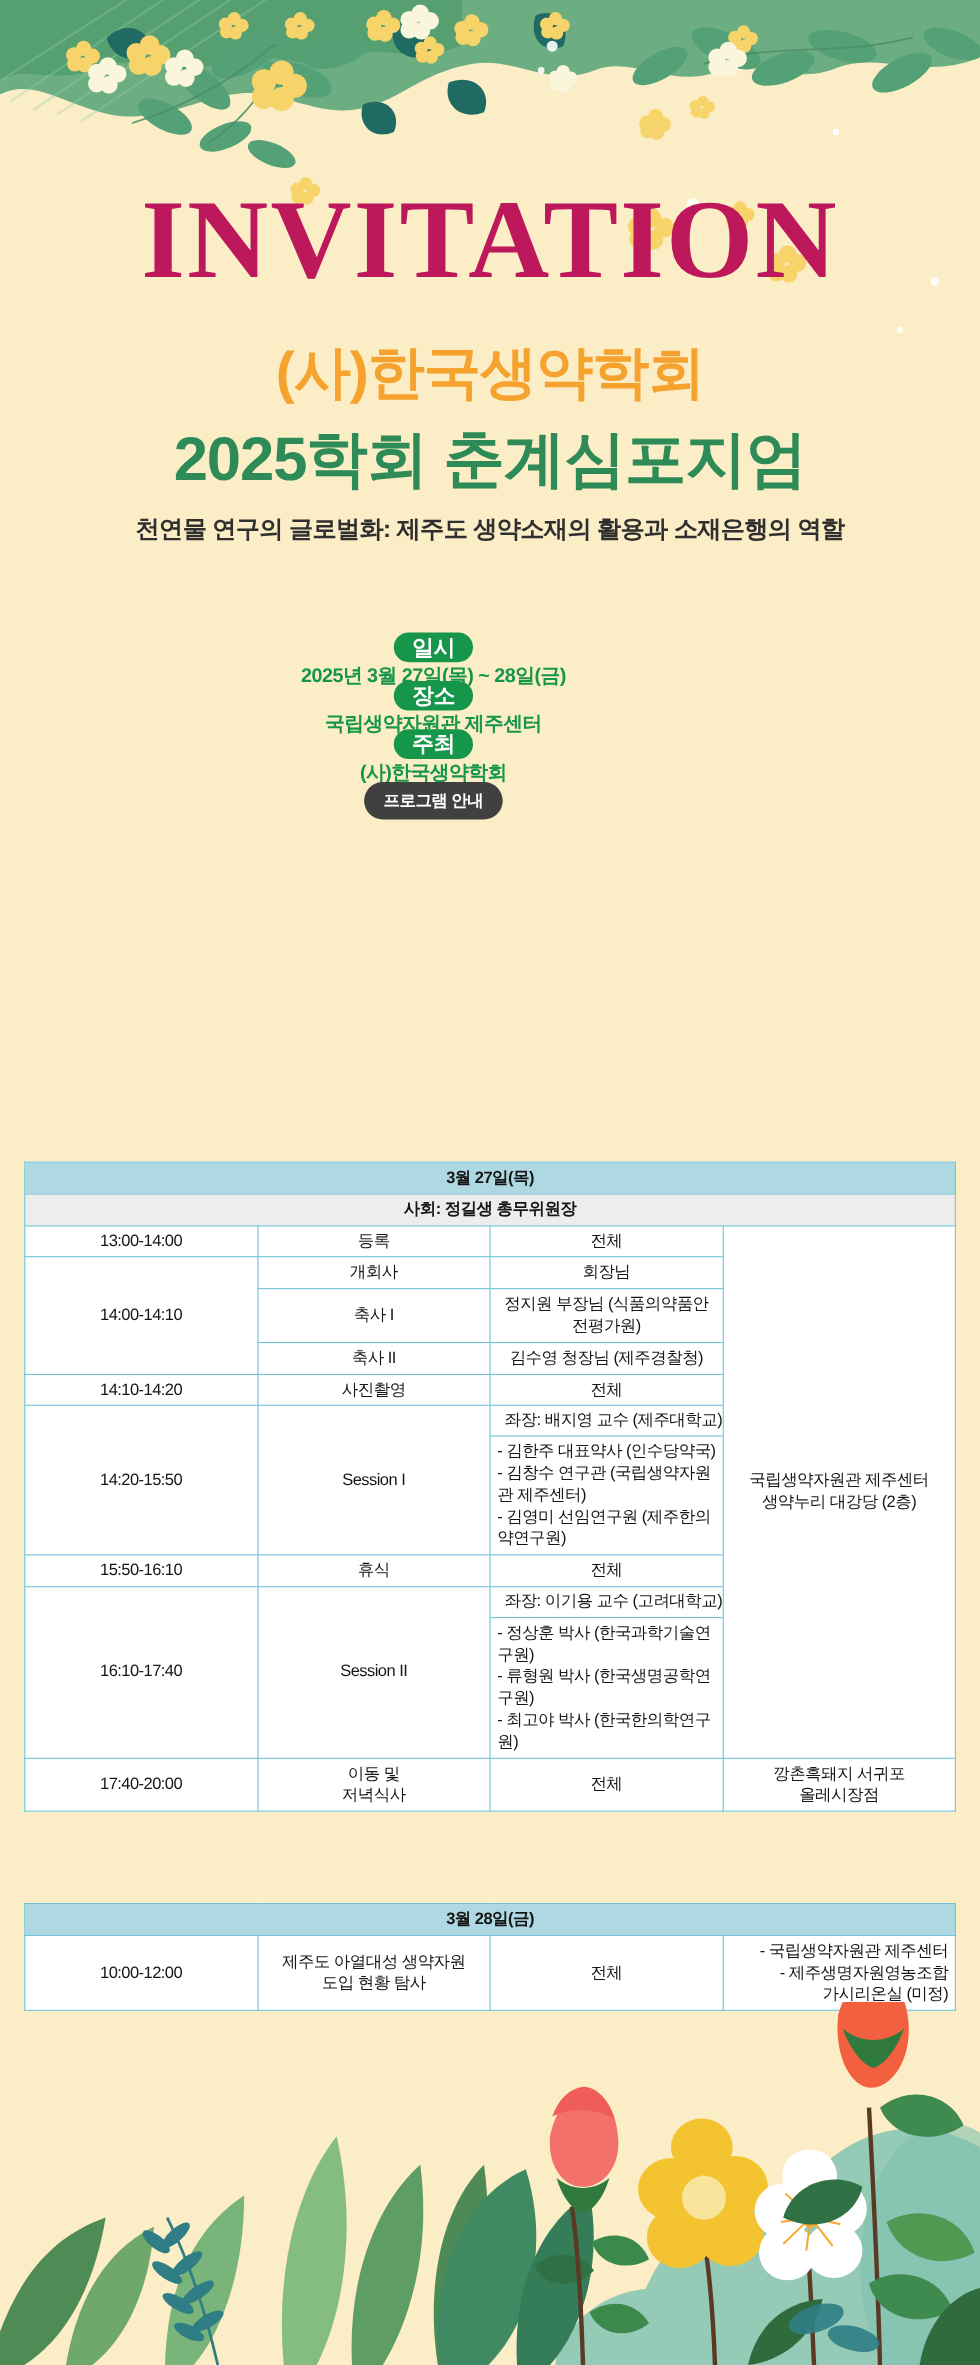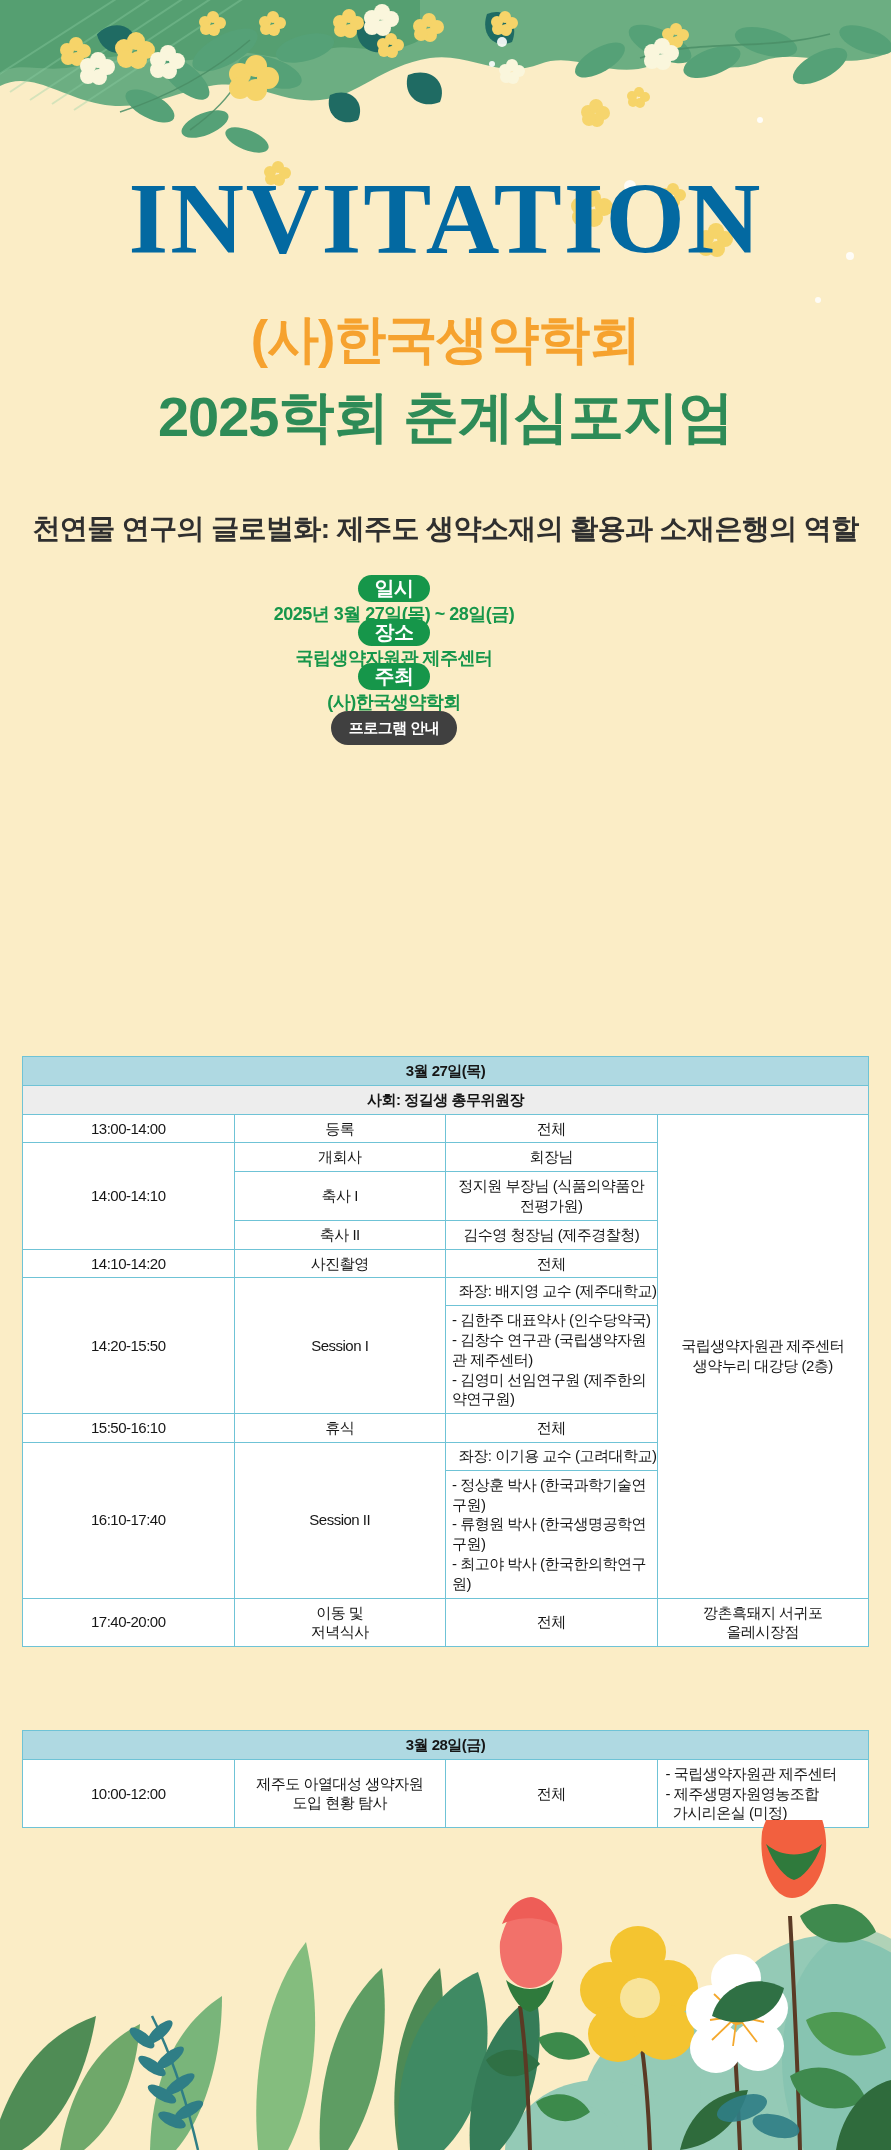--- a/index.html
+++ b/index.html
@@ -23,21 +23,21 @@
 
   
   #invitation {
     position: absolute;
     top: 168px; left: 0; width: 891px;
     text-align: center;
     font-family: "Liberation Serif", "DejaVu Serif", serif;
     font-size: 102px;
     font-weight: 700;
     letter-spacing: 2px;
-    color: #0369a1;
+    color: #be185d;
     line-height: 1;
   }
 
   #org-name {
     position: absolute;
     top: 310px; left: 0; width: 891px;
     text-align: center;
     font-size: 52px;
     font-weight: 700;
     color: #F6A22E;
@@ -51,25 +51,24 @@
     font-size: 56px;
     font-weight: 700;
     color: #2E8B57;
     letter-spacing: -1px;
     line-height: 1.15;
   }
   #theme {
     position: absolute;
     top: 466px; left: 0; width: 891px;
     text-align: center;
-    font-size: 28px;
+    font-size: 22px;
     font-weight: 700;
     color: #2F2F2F;
     letter-spacing: -0.6px;
-    margin-top: 44px;
   }
 
   
   #info-block {
     position: absolute;
     top: 575px; left: 44px;
     width: 700px;
   }
   .info-row {
     display: flex;
@@ -166,21 +165,21 @@
     border-bottom: 1px solid #6FC3D6;
     margin: -4px -6px 4px -6px;
     padding: 3px 0 4px 6px;
     letter-spacing: -0.5px;
   }
   .spk { display: block; text-align: left; letter-spacing: -0.5px; }
   
   #day2-table td.d2-time { width: 112px; }
   #day2-table td.d2-topic { width: 232px; }
   #day2-table td.d2-who  { width: 104px; }
-  #day2-table td.d2-place { text-align: left; padding-left: 8px; }
+  #day2-table td.d2-place { text-align: right; padding-left: 8px; }
 </style>
 </head>
 <body>
 
 <div class="poster">
 
   <svg class="deco" id="top-deco" viewBox="0 0 891 190" preserveAspectRatio="none">
     <defs>
       <linearGradient id="leafg1" x1="0" y1="0" x2="1" y2="1">
         <stop offset="0%" stop-color="#6FAF82"></stop>

